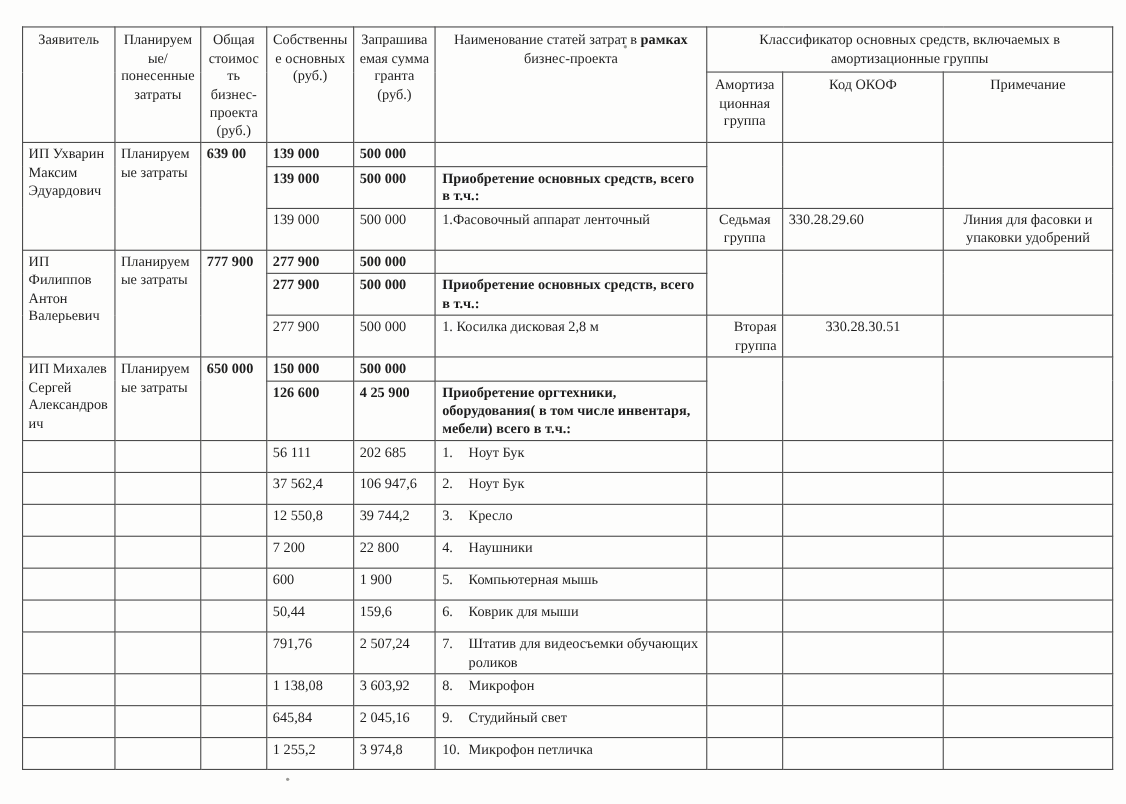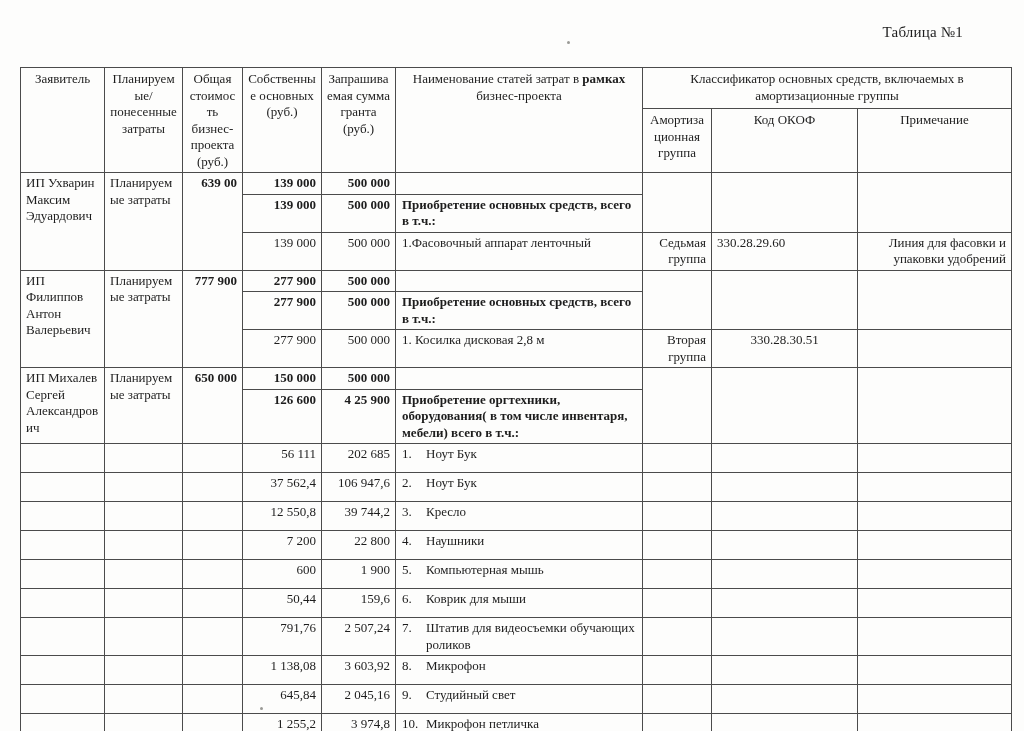--- a/index.html
+++ b/index.html
@@ -44,38 +44,37 @@
   .costs tr{border-color:#5a5a5a;margin-top:13px;}
   .b{font-weight:bold;}
   .h1{height:30px;}
   .h2{height:60px;}
   .rA{height:15px;}
   .rB{height:29px;}
   .rB3{height:52px;}
   .rC1{height:29px;}
   .rC2{height:33px;}
   .rI td{height:24px;}
-  td.money{padding-left:5px;white-space:nowrap;text-align:right;}
+  td.money{padding-left:5px;white-space:nowrap;}
   td.namecell{padding-left:6px;}
   .itemflex{display:flex;}
   .itemflex .num{flex:0 0 24px;}
   .itemflex .txt{flex:1 1 auto;}
   .speck{
     position:absolute;width:3px;height:3px;border-radius:50%;
     background:#9a9a96;
   }
   .speck.s1{left:567px;top:41px;}
   .speck.s2{left:260px;top:707px;}
 </style>
 </head>
 <body>
 
 <div class="page">
 
-  <div class="caption">Таблица №1</div>
 
   <table class="costs">
     <colgroup>
       <col style="width:84px">
         <col style="width:78px">
         <col style="width:60px">
       <col style="width:79px">
         <col style="width:74px">
         <col style="width:247px">
       <col style="width:69px">
@@ -114,23 +113,23 @@
       </tr>
       <tr class="rB">
         <td class="b money">139 000</td>
         <td class="b money">500 000</td>
         <td class="b namecell">Приобретение основных средств, всего в т.ч.:</td>
       </tr>
       <tr class="rC1">
         <td class="money">139 000</td>
         <td class="money">500 000</td>
         <td class="namecell">1.Фасовочный аппарат ленточный</td>
-        <td style="text-align:right">Седьмая группа</td>
+        <td style="text-align:center">Седьмая группа</td>
         <td style="text-align:left">330.28.29.60</td>
-        <td style="text-align:right">Линия для фасовки и упаковки удобрений</td>
+        <td style="text-align:center">Линия для фасовки и упаковки удобрений</td>
       </tr>
     </tbody>
 
     <tbody>
       <tr class="rA">
         <td rowspan="3">ИП Филиппов Антон Валерьевич</td>
         <td rowspan="3">Планируемые затраты</td>
         <td rowspan="3" class="b money">777 900</td>
         <td class="b money">277 900</td>
         <td class="b money">500 000</td>

